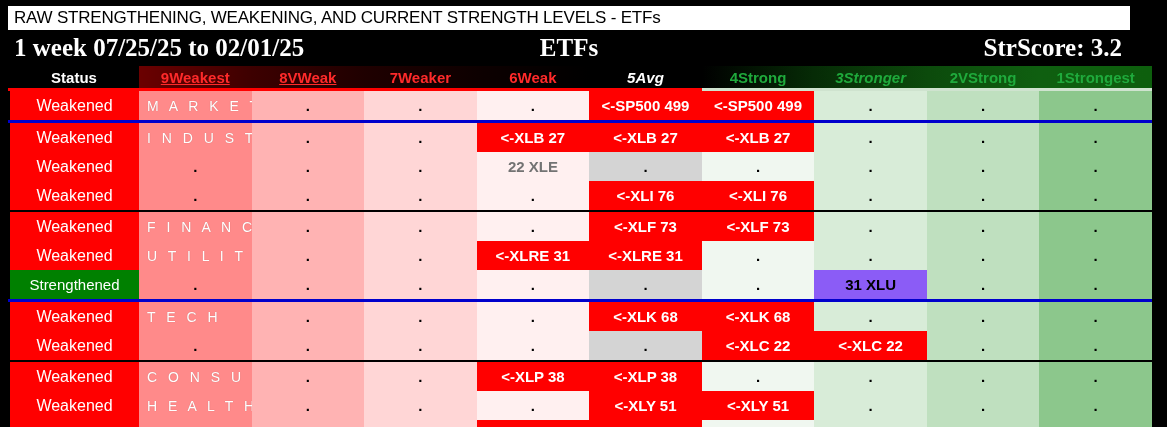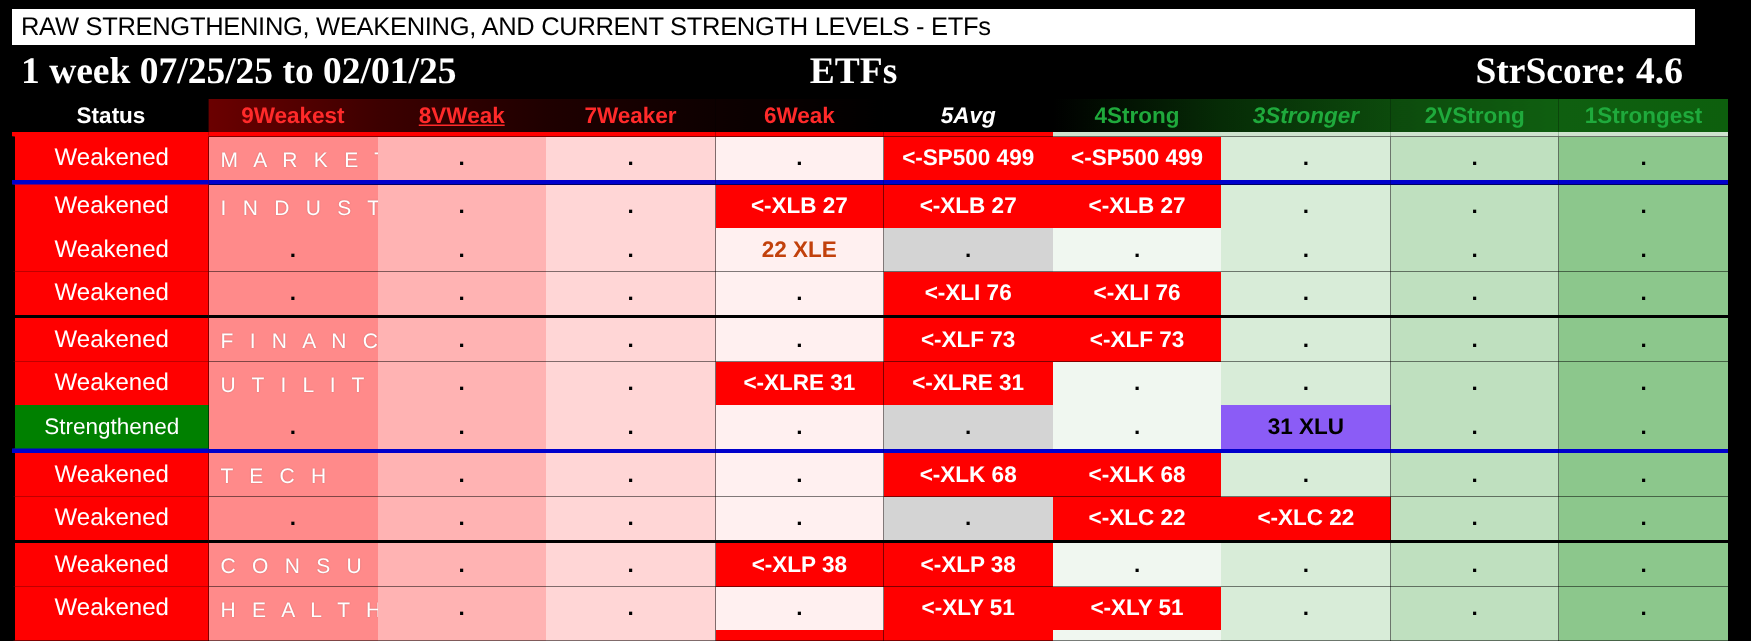--- a/index.html
+++ b/index.html
@@ -38,28 +38,28 @@
 </head>
 <body>
 
 <div id="app">
 
   <div class="titlebar">RAW STRENGTHENING, WEAKENING, AND CURRENT STRENGTH LEVELS - ETFs</div>
 
   <div class="datebar">
     <span class="left">1 week 07/25/25 to 02/01/25</span>
     <span class="mid">ETFs</span>
-    <span class="right">StrScore: 4.6</span>
+    <span class="right">StrScore: 3.2</span>
   </div>
 
   <table class="grid">
     <thead>
       <tr id="hdr-row">
           <th class="hdr-status">Status</th>
-          <th class="hdr-cell" style="background: linear-gradient(90deg, rgb(107, 0, 0), rgb(61, 0, 0)); color: rgb(255, 42, 42); border-bottom: 3px solid rgb(255, 0, 0);">9Weakest</th>
+          <th class="hdr-cell" style="background: linear-gradient(90deg, rgb(107, 0, 0), rgb(61, 0, 0)); color: rgb(255, 42, 42); border-bottom: 3px solid rgb(255, 0, 0); text-decoration: underline;">9Weakest</th>
           <th class="hdr-cell" style="background: linear-gradient(90deg, rgb(61, 0, 0), rgb(31, 0, 0)); color: rgb(255, 42, 42); border-bottom: 3px solid rgb(255, 0, 0); text-decoration: underline;">8VWeak</th>
           <th class="hdr-cell" style="background: linear-gradient(90deg, rgb(31, 0, 0), rgb(13, 0, 0)); color: rgb(255, 42, 42); border-bottom: 3px solid rgb(255, 0, 0);">7Weaker</th>
           <th class="hdr-cell" style="background: linear-gradient(90deg, rgb(13, 0, 0), rgb(0, 0, 0)); color: rgb(255, 42, 42); border-bottom: 3px solid rgb(255, 0, 0);">6Weak</th>
           <th class="hdr-cell" style="background: linear-gradient(90deg, rgb(0, 0, 0), rgb(0, 0, 0)); color: rgb(255, 255, 255); border-bottom: 3px solid rgb(255, 0, 0); font-style: italic;">5Avg</th>
           <th class="hdr-cell" style="background: linear-gradient(90deg, rgb(0, 0, 0), rgb(6, 43, 6)); color: rgb(31, 170, 60); border-bottom: 3px solid rgb(207, 227, 207);">4Strong</th>
           <th class="hdr-cell" style="background: linear-gradient(90deg, rgb(6, 43, 6), rgb(12, 74, 12)); color: rgb(31, 170, 60); border-bottom: 3px solid rgb(207, 227, 207); font-style: italic;">3Stronger</th>
           <th class="hdr-cell" style="background: linear-gradient(90deg, rgb(12, 74, 12), rgb(15, 95, 16)); color: rgb(31, 170, 60); border-bottom: 3px solid rgb(207, 227, 207);">2VStrong</th>
           <th class="hdr-cell" style="background: linear-gradient(90deg, rgb(15, 95, 16), rgb(13, 95, 13)); color: rgb(31, 170, 60); border-bottom: 3px solid rgb(207, 227, 207);">1Strongest</th>
         </tr>
     </thead>
@@ -90,21 +90,21 @@
           <td class="cell tag">&lt;-XLB 27</td>
           <td class="cell dot" style="background: rgb(216, 236, 216); color: rgb(0, 0, 0);">.</td>
           <td class="cell dot" style="background: rgb(191, 224, 191); color: rgb(0, 0, 0);">.</td>
           <td class="cell dot" style="background: rgb(140, 199, 140); color: rgb(0, 0, 0);">.</td>
         </tr>
         <tr>
           <td class="status weak">Weakened</td>
           <td class="cell dot" style="background: rgb(255, 138, 138); color: rgb(0, 0, 0);">.</td>
           <td class="cell dot" style="background: rgb(255, 179, 179); color: rgb(0, 0, 0);">.</td>
           <td class="cell dot" style="background: rgb(255, 214, 214); color: rgb(0, 0, 0);">.</td>
-          <td class="cell black-on-light" style="background: rgb(255, 240, 240); color: #c2410c;">22 XLE</td>
+          <td class="cell black-on-light" style="background: rgb(255, 240, 240); color: #737373;">22 XLE</td>
           <td class="cell grey" style="color: rgb(0, 0, 0);">.</td>
           <td class="cell dot" style="background: rgb(240, 247, 240); color: rgb(0, 0, 0);">.</td>
           <td class="cell dot" style="background: rgb(216, 236, 216); color: rgb(0, 0, 0);">.</td>
           <td class="cell dot" style="background: rgb(191, 224, 191); color: rgb(0, 0, 0);">.</td>
           <td class="cell dot" style="background: rgb(140, 199, 140); color: rgb(0, 0, 0);">.</td>
         </tr>
         <tr class="sep-black">
           <td class="status weak">Weakened</td>
           <td class="cell dot" style="background: rgb(255, 138, 138); color: rgb(0, 0, 0);">.</td>
           <td class="cell dot" style="background: rgb(255, 179, 179); color: rgb(0, 0, 0);">.</td>

